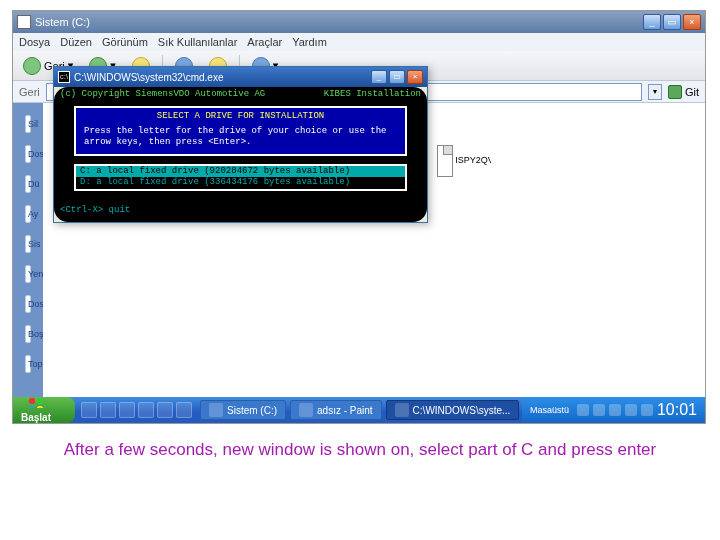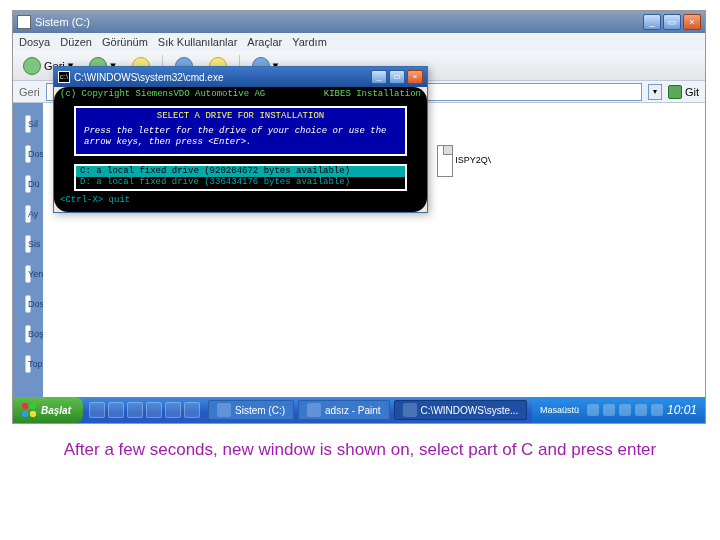--- a/index.html
+++ b/index.html
@@ -48,42 +48,42 @@
   .cmd-titlebar { height:20px; background:linear-gradient(#3d77c8,#1d4f9b); color:#fff; display:flex; align-items:center; padding:0 4px; font-size:10px;}
   .cmd-titlebar .cicon{width:12px;height:12px;background:#000;border:1px solid #fff;margin-right:4px;font-size:8px;color:#ccc;text-align:center;line-height:10px;}
   .cmd-titlebar .t{flex:1;}
   .cmd-titlebar .wb{width:16px;height:14px;background:linear-gradient(#cbe0f9,#6a9edc);border:1px solid #2f5a9b;margin-left:2px;border-radius:2px;font-size:8px;text-align:center;line-height:12px;color:#fff;}
   .cmd-titlebar .wb.close{background:linear-gradient(#f3a37a,#d85b2b);border-color:#a63a0b;}
   .cmd-body { background:#000; padding:2px;border-radius:14px; }
   .cmd-console { font-family:"Courier New",monospace; font-size:9px; color:#c0c0c0; line-height:1.25;}
   .cmd-header-row { display:flex; justify-content:space-between; color:#5fd75f; padding:0 4px;}
   .dialog-box { margin:6px 18px 4px; border:2px solid #fff; background:#0000aa; color:#fff; padding:3px 8px 6px; }
   .dlg-title { color:#ffff55; text-align:center; margin-bottom:3px;}
-  .dlg-text { color:#fff;font-style:italic; }
-  .drive-box { margin:8px 18px 4px; border:2px solid #fff; background:#000; }
+  .dlg-text { color:#fff; }
+  .drive-box { margin:8px 18px 14px; border:2px solid #fff; background:#000; }
   .drive-row { font-family:"Courier New",monospace; font-size:9px; padding:0 4px; }
   .drive-row.sel { background:#00aaaa; color:#000; }
   .drive-row.norm { color:#00aaaa; }
   .cmd-footer { color:#00aaaa; padding:0 4px 4px; font-family:"Courier New",monospace; font-size:9px;}
 
   
   .taskbar { position:absolute; bottom:0; left:0; right:0; height:26px; background:linear-gradient(#3f8de0,#245bc0 60%,#245bc0); display:flex; align-items:center; color:#fff; font-size:10px;}
-  .start-btn { height:26px; background:linear-gradient(#5fbd4c,#2b8a26); padding:0 12px 0 8px; display:flex; align-items:center; gap:4px; font-weight:bold; font-style:italic; border-radius:0 8px 8px 0;}
+  .start-btn { height:26px; background:linear-gradient(#5fbd4c,#2b8a26); padding:0 24px 0 8px; display:flex; align-items:center; gap:4px; font-weight:bold; border-radius:0 8px 8px 0;flex-direction:column;}
   .start-logo { width:16px; height:16px; background:
       radial-gradient(circle at 4px 4px,#e33 0 3px,transparent 3px),
       radial-gradient(circle at 12px 4px,#3c3 0 3px,transparent 3px),
       radial-gradient(circle at 4px 12px,#39e 0 3px,transparent 3px),
       radial-gradient(circle at 12px 12px,#ed3 0 3px,transparent 3px);}
   .ql { display:flex; gap:3px; padding:0 6px;}
   .ql-icon { width:16px; height:16px; background:#fff2; border:1px solid #fff4; border-radius:2px;}
   .task-btn { height:20px; padding:0 8px; margin:0 2px; border-radius:2px; display:flex; align-items:center; gap:4px; background:#3a78cc; border:1px solid #2a5eac;}
   .task-btn.active { background:#1f4fa3; border-color:#13387a;}
   .tray { margin-left:auto; height:26px; background:linear-gradient(#2c8fe8,#1467c7); padding:12px 8px; display:flex; align-items:center; gap:4px;}
   .tray-icon{width:12px;height:12px;background:#fff4;border-radius:2px;}
-  .clock{font-size:12px;font-style:italic;}
+  .clock{font-size:16px;}
 
   .caption { position:absolute; top:440px; left:0; width:720px; text-align:center; font-family:Arial,sans-serif; font-size:17px; color:#a21caf;}
 </style>
 </head>
 <body>
 
 <div class="screenshot">
 
   <div class="explorer-titlebar">
     <div class="sys-icon"></div>

